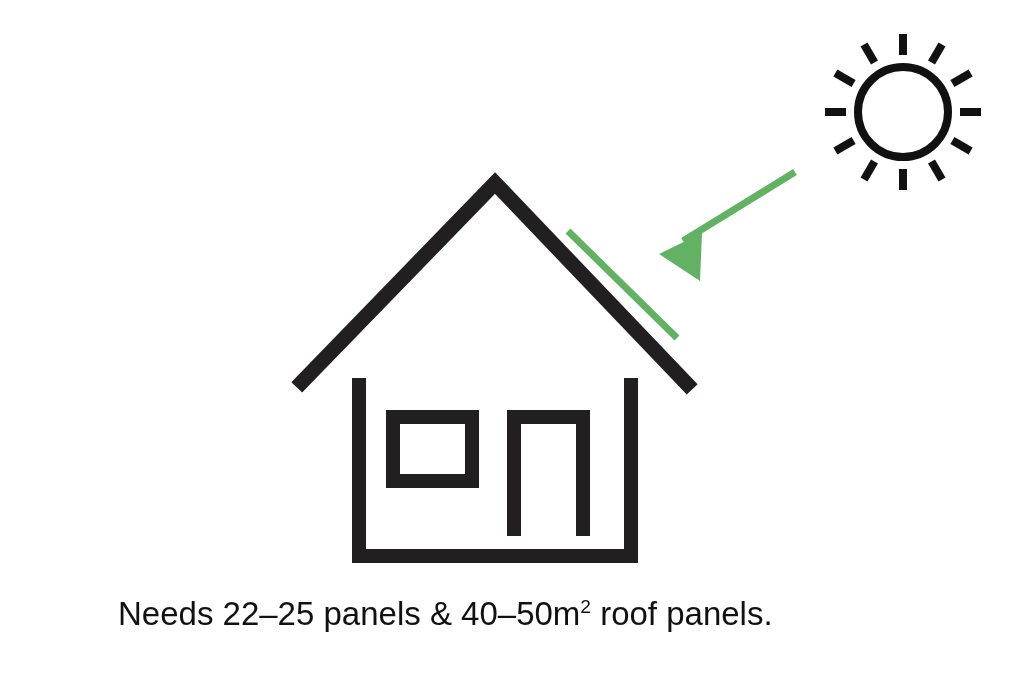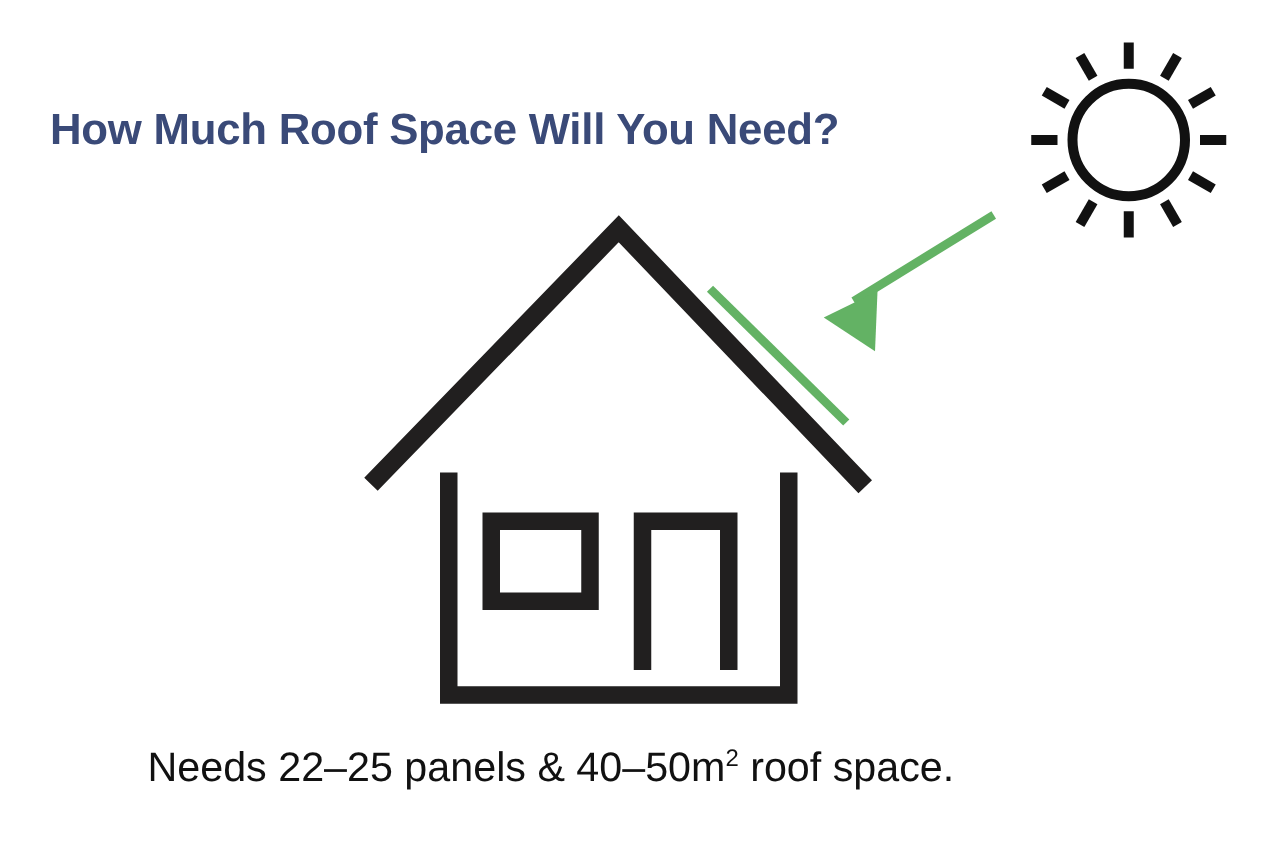--- a/index.html
+++ b/index.html
@@ -55,21 +55,20 @@
     top: 0;
     width: 1024px;
     height: 683px;
   }
 </style>
 </head>
 <body>
 
 <div id="infographic">
 
-  <h1 id="title">How Much Roof Space Will You Need?</h1>
 
   <svg id="art-layer" viewBox="0 0 1024 683" width="1024" height="683" xmlns="http://www.w3.org/2000/svg">
 
     <g>
 
       <path d="M 302 382 L 495 183 L 687 384" fill="none" stroke="#211f1f" stroke-width="15" stroke-linecap="square" stroke-linejoin="miter"></path>
 
       <path d="M 359 378 L 359 556 L 631 556 L 631 378" fill="none" stroke="#211f1f" stroke-width="14" stroke-linecap="butt" stroke-linejoin="miter"></path>
 
       <rect x="393" y="417" width="79" height="64" fill="none" stroke="#211f1f" stroke-width="14"></rect>
@@ -96,15 +95,15 @@
         <line x1="903" y1="169" x2="903" y2="190"></line>
         <line x1="874.5" y1="161.4" x2="864" y2="179.6"></line>
         <line x1="853.6" y1="140.5" x2="835.4" y2="151"></line>
         <line x1="846" y1="112" x2="825" y2="112"></line>
         <line x1="853.6" y1="83.5" x2="835.4" y2="73"></line>
         <line x1="874.5" y1="62.6" x2="864" y2="44.4"></line>
       </g>
     </g>
   </svg>
 
-  <p id="caption"><span>Needs 22–25 panels &amp; 40–50m</span><span class="unit-sup">2</span><span> roof space.</span></p>
+  <p id="caption"><span>Needs 22–25 panels &amp; 40–50m</span><span class="unit-sup">2</span><span> roof panels.</span></p>
 
 </div>
 
 </body></html>

